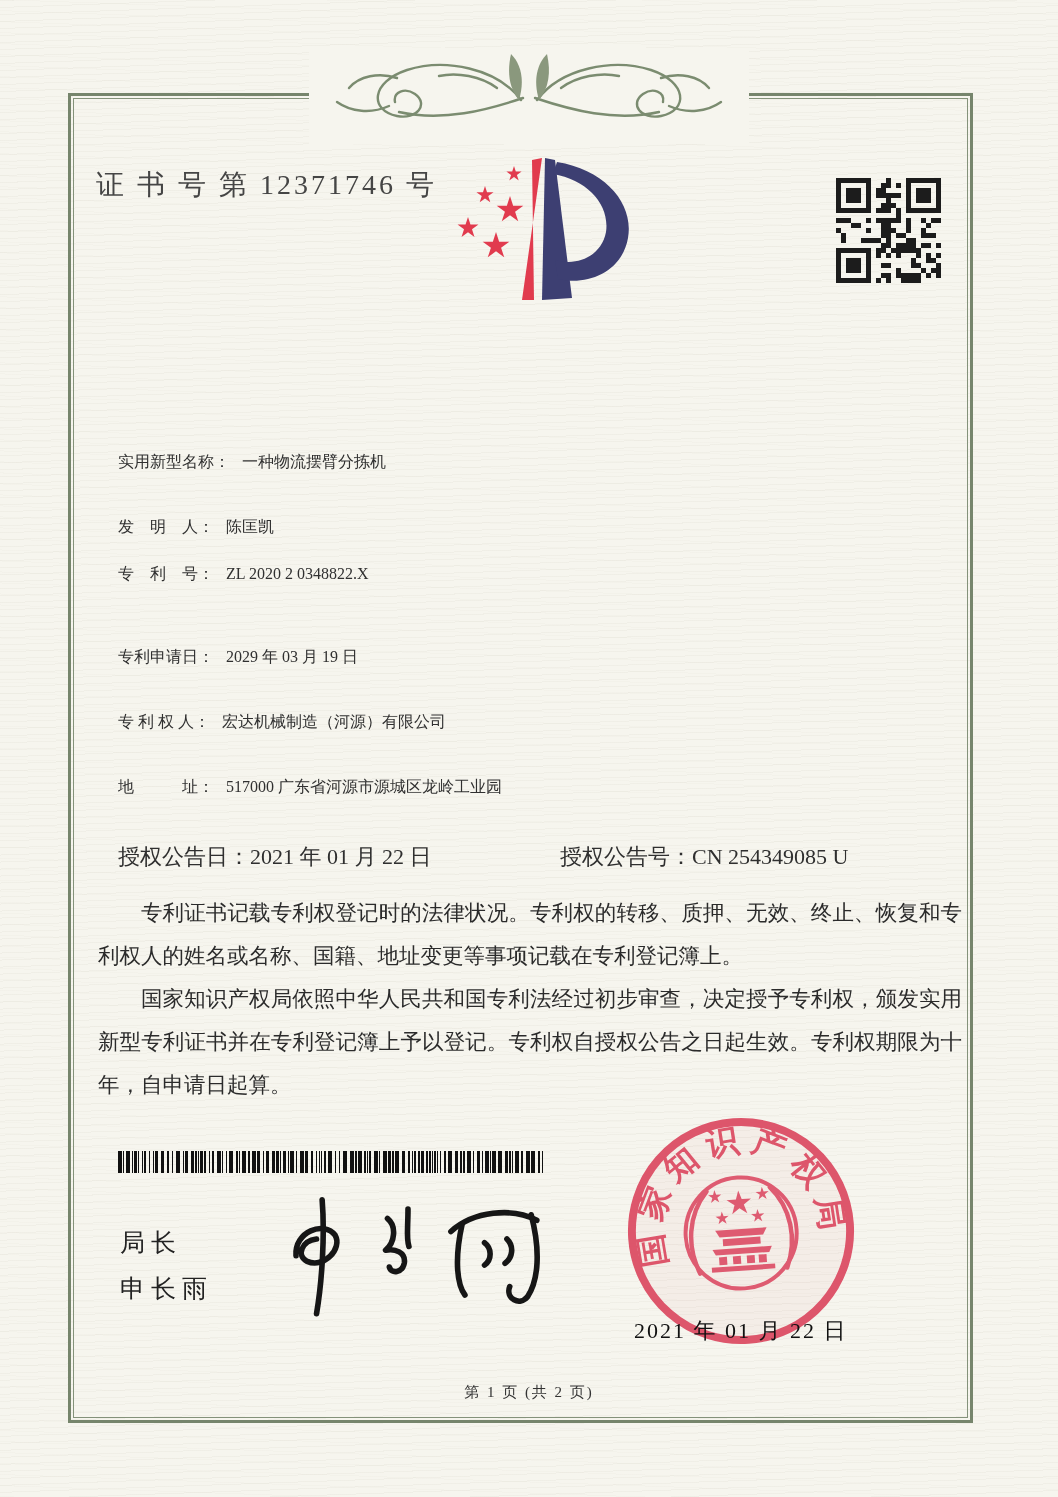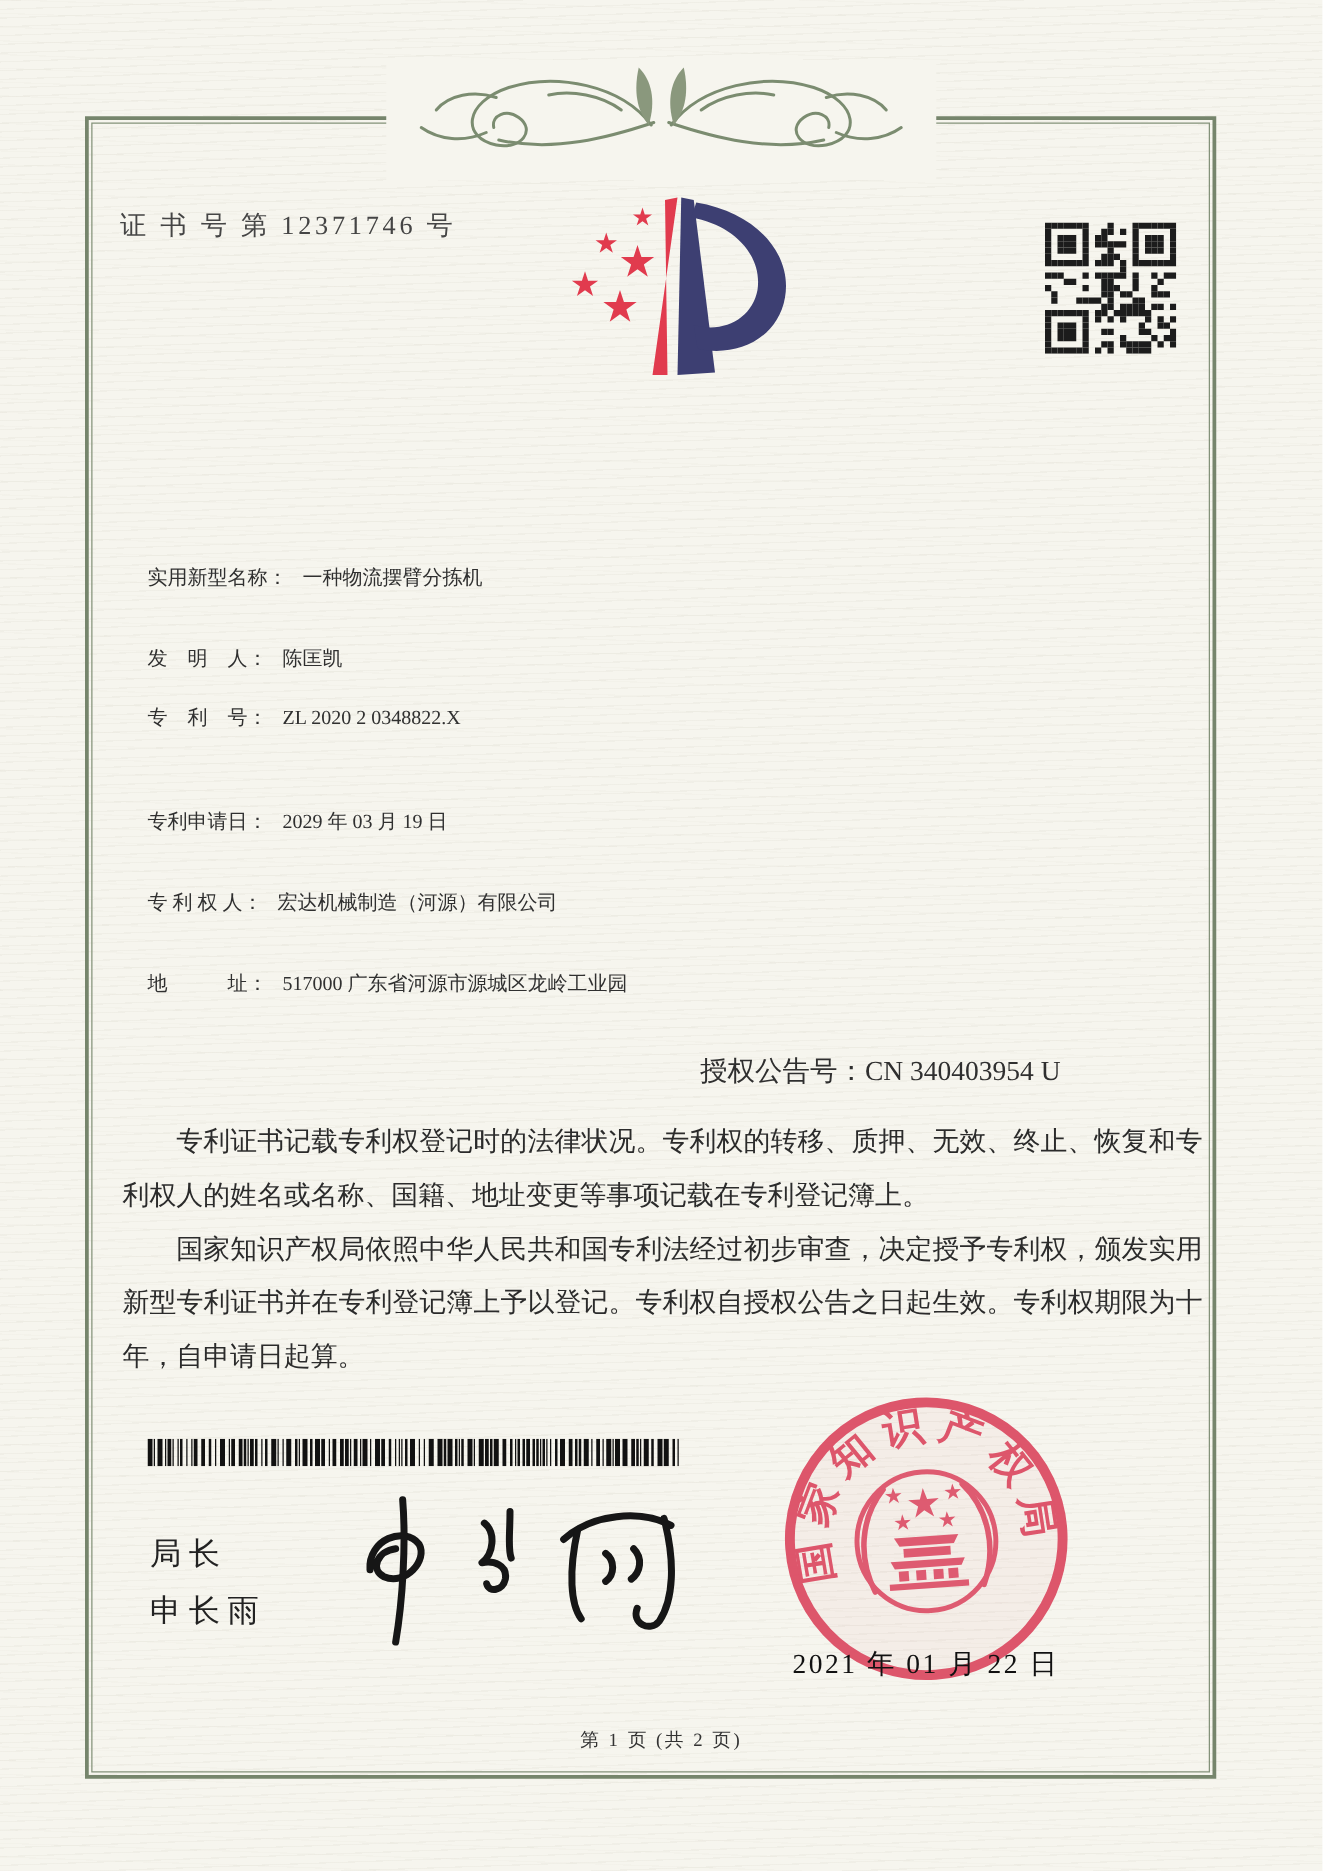--- a/index.html
+++ b/index.html
@@ -12,21 +12,21 @@
     font-family:"Liberation Serif","DejaVu Serif",serif;
     color:#2f2f2f;
   }
   
   .frame{position:absolute;left:68px;top:93px;width:905px;height:1330px;
     border:3px solid #76856c;padding:2px;box-sizing:border-box;}
   .frame-inner{width:100%;height:100%;border:1px solid #84927a;box-sizing:border-box;}
   .top-ornament{position:absolute;left:309px;top:48px;width:440px;height:96px;
     background:#f6f5ee;display:flex;align-items:center;justify-content:center;}
   
-  .cert-no{position:absolute;left:96px;top:166px;font-size:21px;letter-spacing:3px;color:#454545;}
+  .cert-no{position:absolute;left:96px;top:166px;font-size:28px;letter-spacing:3px;color:#454545;}
   .logo{position:absolute;left:438px;top:148px;width:205px;height:168px;}
   .qr{position:absolute;left:836px;top:178px;width:105px;height:105px;}
   .title{position:absolute;left:0;top:326px;width:100%;text-align:center;margin:0;
     font-size:51px;font-weight:700;letter-spacing:13px;color:#141414;}
   
   .rows{position:absolute;left:118px;top:452px;width:845px;}
   .row{position:absolute;left:0;font-size:16px;white-space:nowrap;color:#303030;}
   .row .val{margin-left:12px;}
   .r0{top:0px}.r1{top:65px}.r2{top:112px}.r3{top:195px}.r4{top:260px}.r5{top:325px}
   .grant-row{position:absolute;left:0;top:390px;width:845px;font-size:22px;white-space:nowrap;}
@@ -331,22 +331,25 @@
     <div class="row r3">
       <span class="lbl">专利申请日：</span><span class="val">2029 年 03 月 19 日</span>
     </div>
     <div class="row r4">
       <span class="lbl">专 利 权 人：</span><span class="val">宏达机械制造（河源）有限公司</span>
     </div>
     <div class="row r5">
       <span class="lbl">地　　　址：</span><span class="val">517000 广东省河源市源城区龙岭工业园</span>
     </div>
     <div class="grant-row">
+      <span>
+        <span class="lbl">授权公告日：</span><span class="val">2021 年 01 月 22 日</span>
+      </span>
       <span class="grant-pair2">
-        <span class="lbl">授权公告号：</span><span class="val">CN 340403954 U</span>
+        <span class="lbl">授权公告号：</span><span class="val">CN 254349085 U</span>
       </span>
     </div>
   </div>
 
   <div class="body-text">
     <p>专利证书记载专利权登记时的法律状况。专利权的转移、质押、无效、终止、恢复和专利权人的姓名或名称、国籍、地址变更等事项记载在专利登记簿上。</p>
     <p>国家知识产权局依照中华人民共和国专利法经过初步审查，决定授予专利权，颁发实用新型专利证书并在专利登记簿上予以登记。专利权自授权公告之日起生效。专利权期限为十年，自申请日起算。</p>
   </div>
 
   <div class="barcode" id="barcode"><svg width="430" height="22" viewBox="0 0 430 22">

